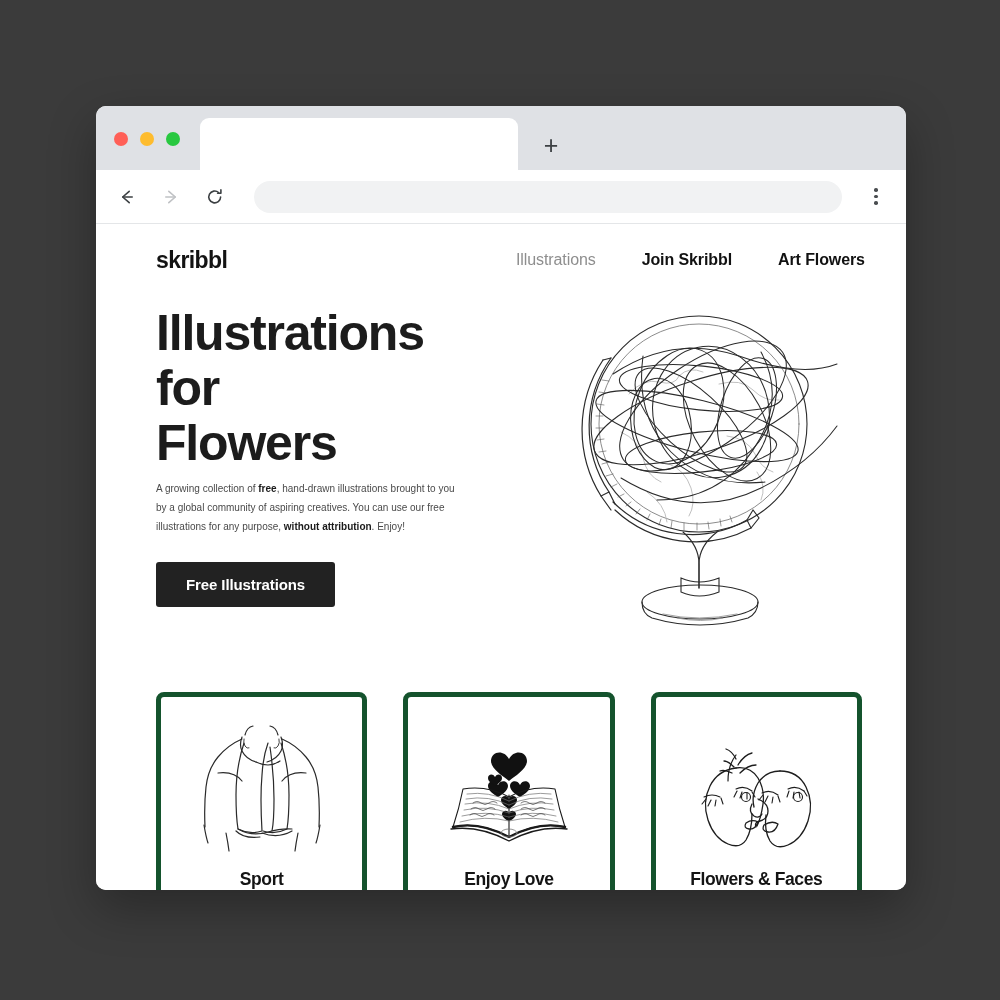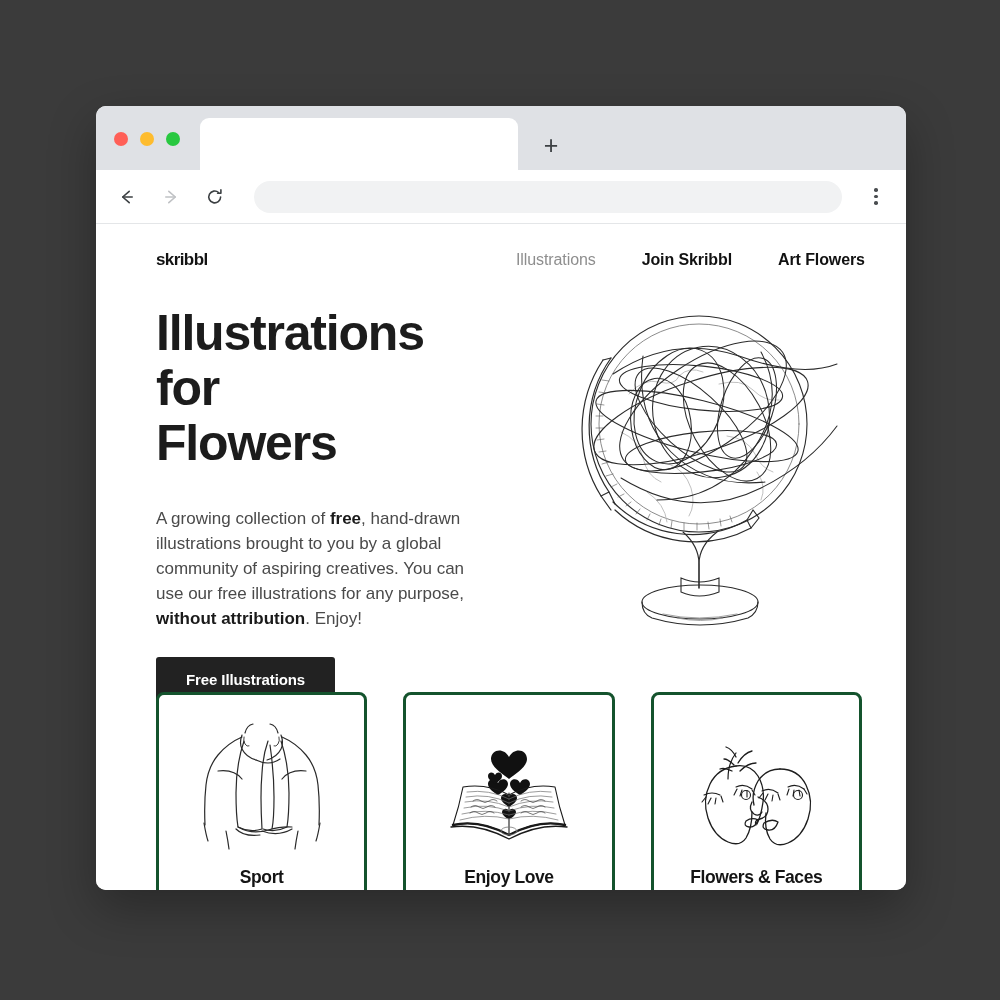--- a/index.html
+++ b/index.html
@@ -98,43 +98,43 @@
     overflow: hidden;
   }
 
   .site-header {
     position: relative;
     height: 72px;
     display: flex; align-items: center;
   }
   .logo {
     margin-left: 60px;
-    font-size: 17px; font-weight: 700;
+    font-size: 23px; font-weight: 700;
     letter-spacing: -0.6px;
     color: #131313;
   }
   .site-nav {
     position: absolute;
     left: 420px; top: 0; right: 0; height: 72px;
     display: flex; align-items: center; gap: 46px;
   }
   .nav-link { font-size: 16px; color: #111111; font-weight: 700; letter-spacing: -0.1px; white-space: nowrap; }
   .nav-link.muted { color: #8e8e8e; font-weight: 400; }
 
   
   .hero { position: relative; height: 400px; }
   .hero-text { position: absolute; left: 60px; top: 10px; width: 340px; }
   .hero-title {
     font-size: 50px; line-height: 55px;
     font-weight: 700; letter-spacing: -1.2px;
     color: #1c1c1c;
   }
   .hero-para {
-    margin-top: 35px;
-    font-size: 17px; line-height: 25px;
+    margin-top: 8px;
+    font-size: 10px; line-height: 19px;
     color: #4a4a4a; width: 310px;
   }
   .hero-para b { color: #1a1a1a; font-weight: 700; }
   .hero-cta {
     margin-top: 26px;
     display: inline-block;
     background: #222222; color: #ffffff;
     font-size: 15px; font-weight: 700;
     padding: 14px 30px;
     border: none; border-radius: 3px;
@@ -151,21 +151,21 @@
   
   .cards {
     position: absolute;
     left: 60px; right: 44px; top: 468px;
     display: flex; gap: 36px;
   }
   .card {
     flex: 1;
     height: 230px;
     background: #ffffff;
-    border: 3px solid #14532d;
+    border: 5px solid #14532d;
     border-radius: 8px;
     display: flex; flex-direction: column;
     align-items: center;
     padding-top: 24px;
     overflow: hidden;
   }
   .card-art { width: 160px; height: 140px; }
   .card-art svg { width: 100%; height: 100%; display: block; }
   .card-title {
     margin-top: 8px;

